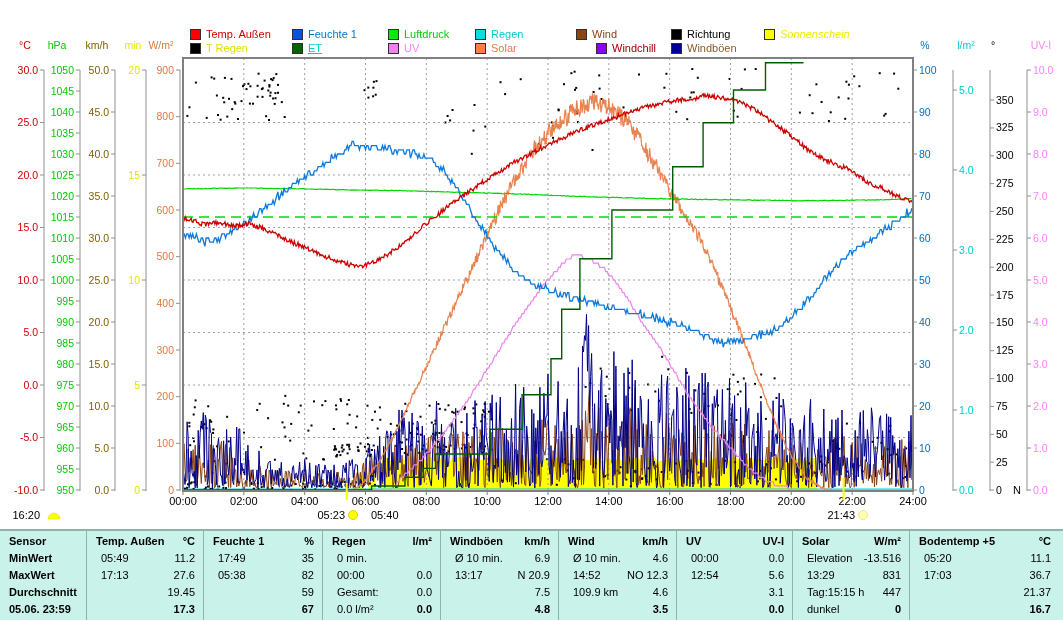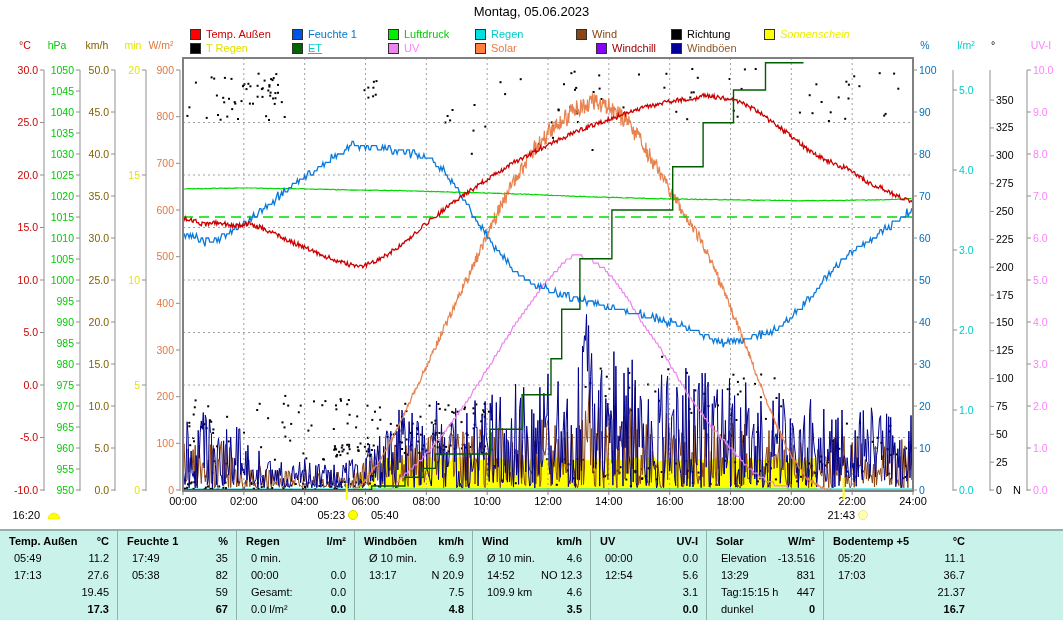--- a/index.html
+++ b/index.html
@@ -19,21 +19,20 @@
   .trow{display:flex;justify-content:space-between;height:17px;line-height:17px;
         padding:0 8px 0 9px;white-space:nowrap;}
   .trow.ind{padding-left:14px;}
   .hdr{font-weight:bold;}
   .b{font-weight:bold;}
 </style>
 </head>
 <body>
 
 <div class="page">
-  <div class="title">Montag, 05.06.2023</div>
   <div id="legend">
       <div class="legend-item" style="left: 190px; top: 28px;">
         <span class="sq" style="background: rgb(255, 0, 0);"></span>
         <span style="color: rgb(204, 0, 0);">Temp. Außen</span>
       </div>
       <div class="legend-item" style="left: 292px; top: 28px;">
         <span class="sq" style="background: rgb(0, 85, 232);"></span>
         <span style="color: rgb(0, 119, 204);">Feuchte 1</span>
       </div>
       <div class="legend-item" style="left: 388px; top: 28px;">
@@ -889,20 +888,27 @@
         <text x="345" y="519" fill="#000" font-size="11" text-anchor="end">05:23</text>
         <circle cx="353" cy="515" r="4.5" fill="#ffff00" stroke="#d8d800"></circle>
         <path d="M365,510 a5,5 0 1 0 0,10 a4,4 0 1 1 0,-10 Z" fill="#c8c820"></path>
         <text x="371" y="519" fill="#000" font-size="11" text-anchor="start">05:40</text>
         <text x="855" y="519" fill="#000" font-size="11" text-anchor="end">21:43</text>
         <circle cx="863" cy="515" r="4.5" fill="#ffffb0" stroke="#e8e890"></circle>
         <text x="1013" y="494" fill="#000" font-size="11" text-anchor="start">N</text>
       </g>
     </svg>
   <div class="stable" id="stable">
+      <div class="blk" style="width: 86px;">
+        <div class="trow hdr" style="justify-content: flex-start;">Sensor</div>
+        <div class="trow hdr" style="justify-content: flex-start;">MinWert</div>
+        <div class="trow hdr" style="justify-content: flex-start;">MaxWert</div>
+        <div class="trow hdr" style="justify-content: flex-start;">Durchschnitt</div>
+        <div class="trow hdr" style="justify-content: flex-start;">05.06. 23:59</div>
+      </div>
       <div class="blk" style="width: 117px;">
         <div class="trow hdr">
           <span>Temp. Außen</span>
           <span>°C</span>
         </div>
         <div class="trow ind">
           <span>05:49</span>
           <span>11.2</span>
         </div>
         <div class="trow ind">

